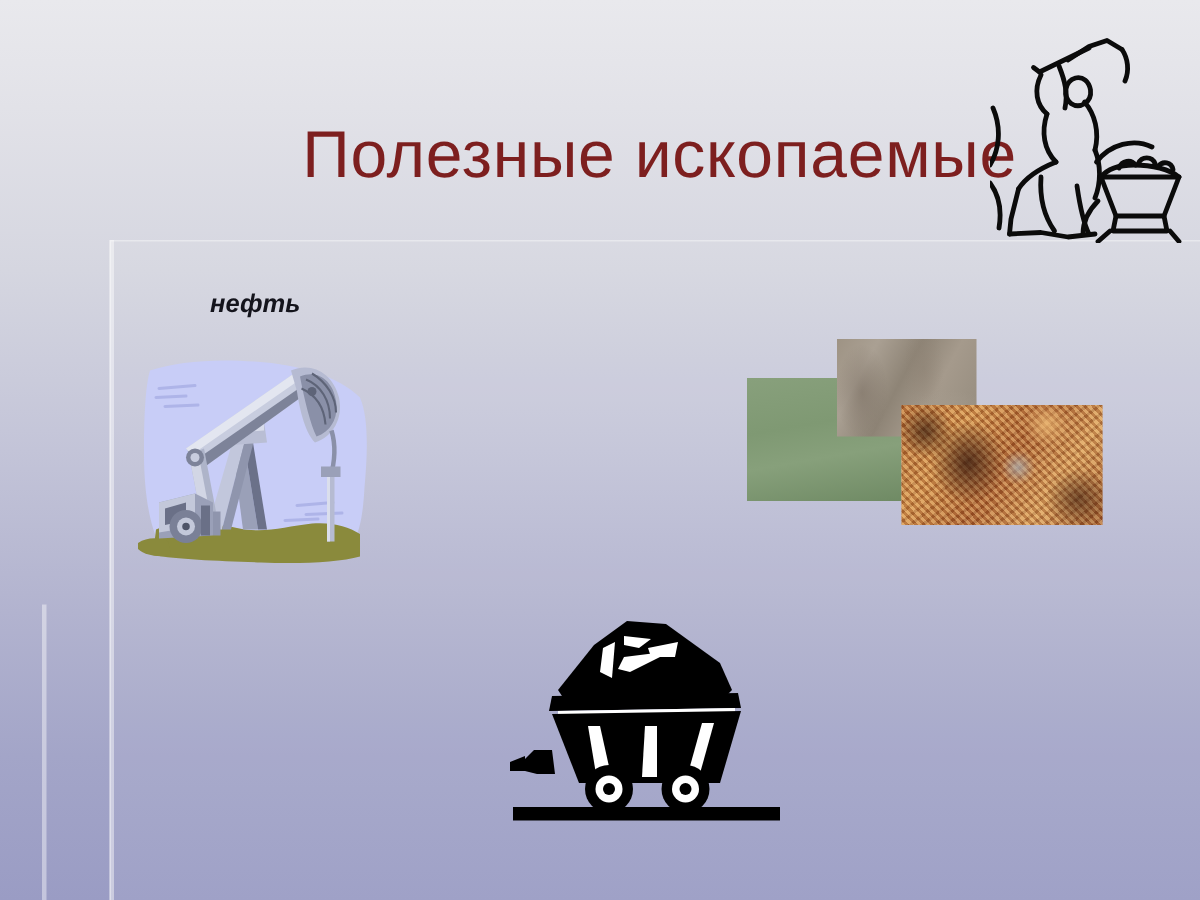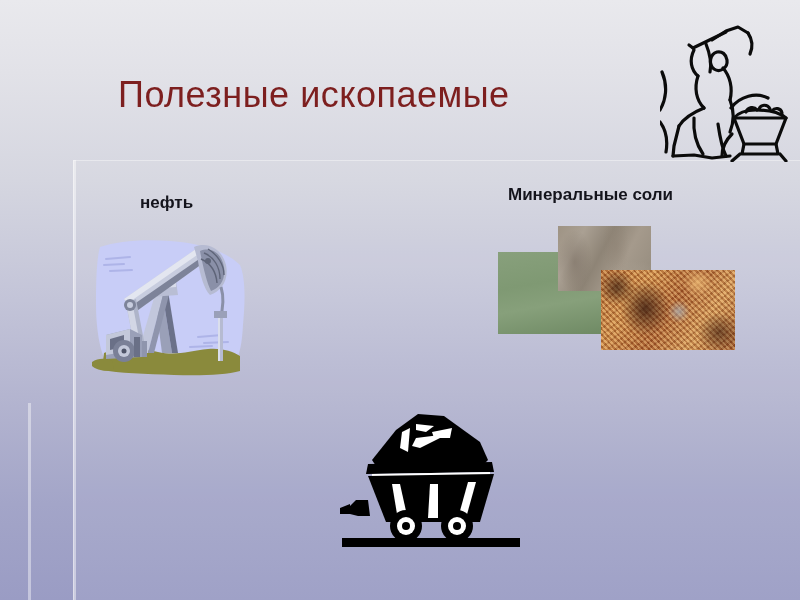--- a/index.html
+++ b/index.html
@@ -61,35 +61,37 @@
     border-left: 1px solid rgba(255,255,255,0.38);
     box-sizing: border-box;
   }
 
   
   #slide-title {
     position: absolute;
     left: 118px;
     top: 52px;
     width: 560px;
-    font-size: 36px;
+    font-size: 44px;
     font-weight: normal;
     color: #7d1f1f;
     letter-spacing: 0.5px;
     line-height: 1.05;
     white-space: nowrap;
+    text-align: right;
   }
 
   
   .item-label {
     position: absolute;
     font-size: 17px;
     font-weight: bold;
     color: #14141c;
     white-space: nowrap;
+    font-style: italic;
   }
   #label-oil   { left: 140px; top: 193px; }
   #label-salts { left: 508px; top: 185px; }
   #label-coal  { left: 368px; top: 367px; }
 
   
   #oil-figure {
     position: absolute;
     left: 90px;
     top: 225px;
@@ -277,21 +279,20 @@
 
       <circle cx="34" cy="126" r="11" fill="#7a8097"></circle>
       <circle cx="34" cy="126" r="6" fill="#c3c8da"></circle>
       <circle cx="34" cy="126" r="2.5" fill="#4e5468"></circle>
 
       <rect x="44" y="112" width="6" height="20" fill="#6a7087"></rect>
       <rect x="52" y="116" width="5" height="16" fill="#8f95ad"></rect>
     </svg>
   </div>
 
-  <div class="item-label" id="label-salts">Минеральные соли</div>
 
   <div class="mineral-photo" id="photo-green"></div>
   <div class="mineral-photo" id="photo-beige"></div>
   <div class="mineral-photo" id="photo-orange"></div>
 
 
   <div id="coal-figure">
     <svg width="200" height="150" viewBox="0 0 200 150" xmlns="http://www.w3.org/2000/svg">
 
       <path d="M40 56 L64 26 L86 10 L112 12 L148 38 L156 56 L150 62 L44 62 Z" fill="#000000"></path>

